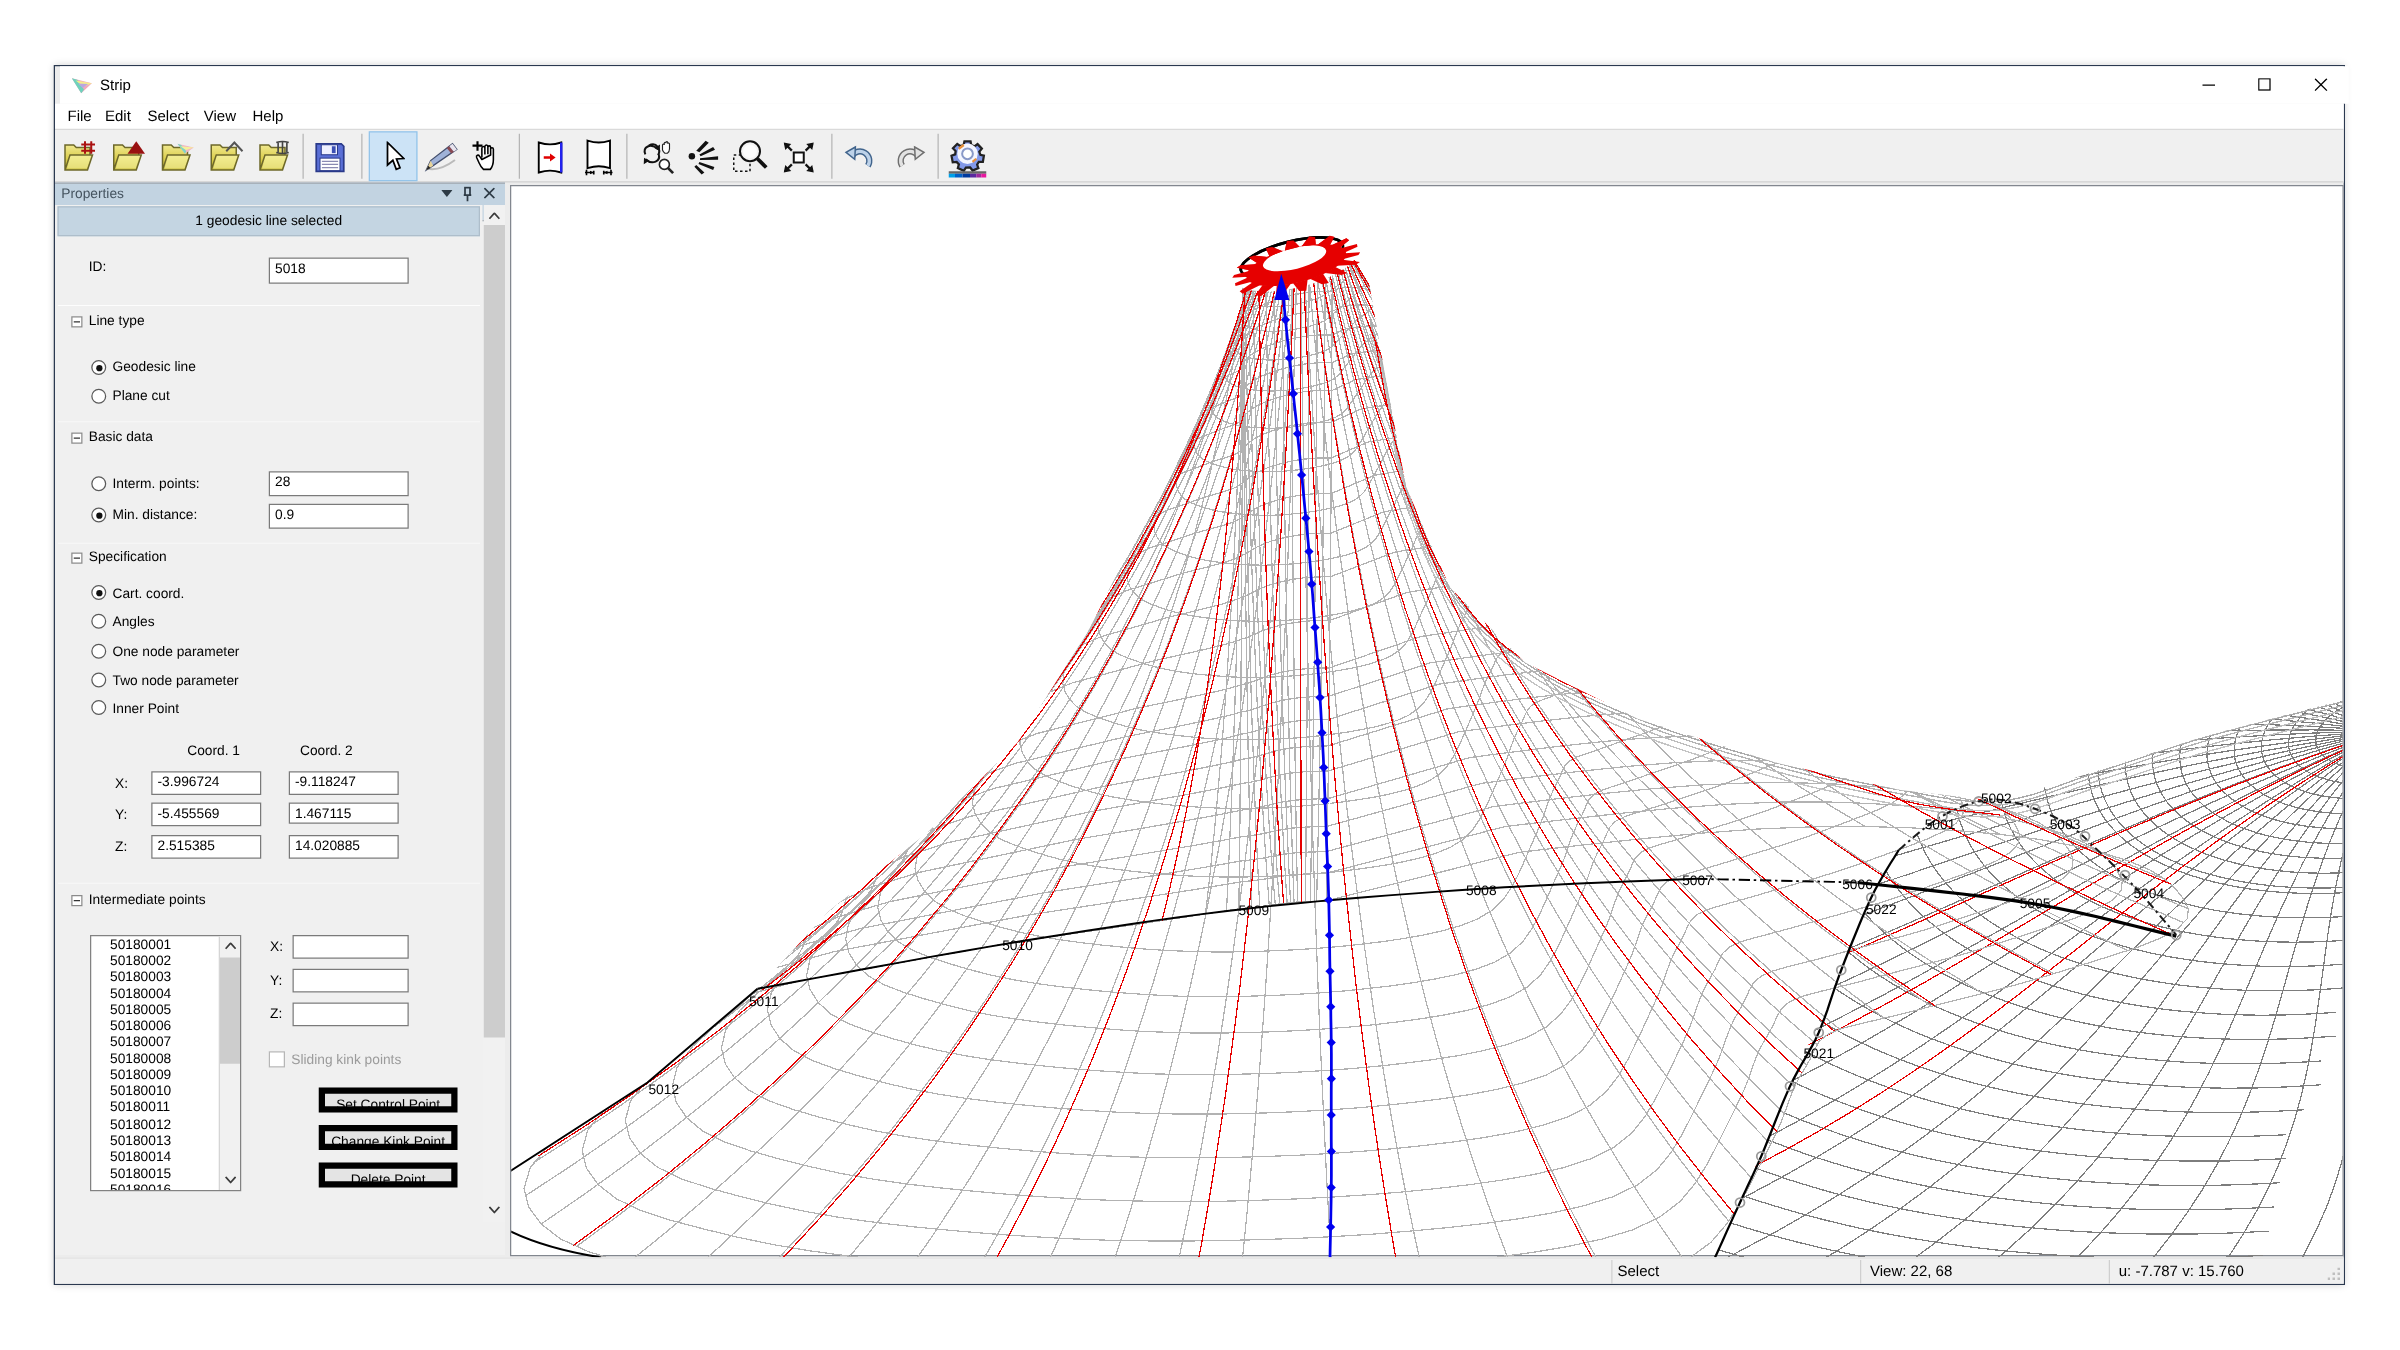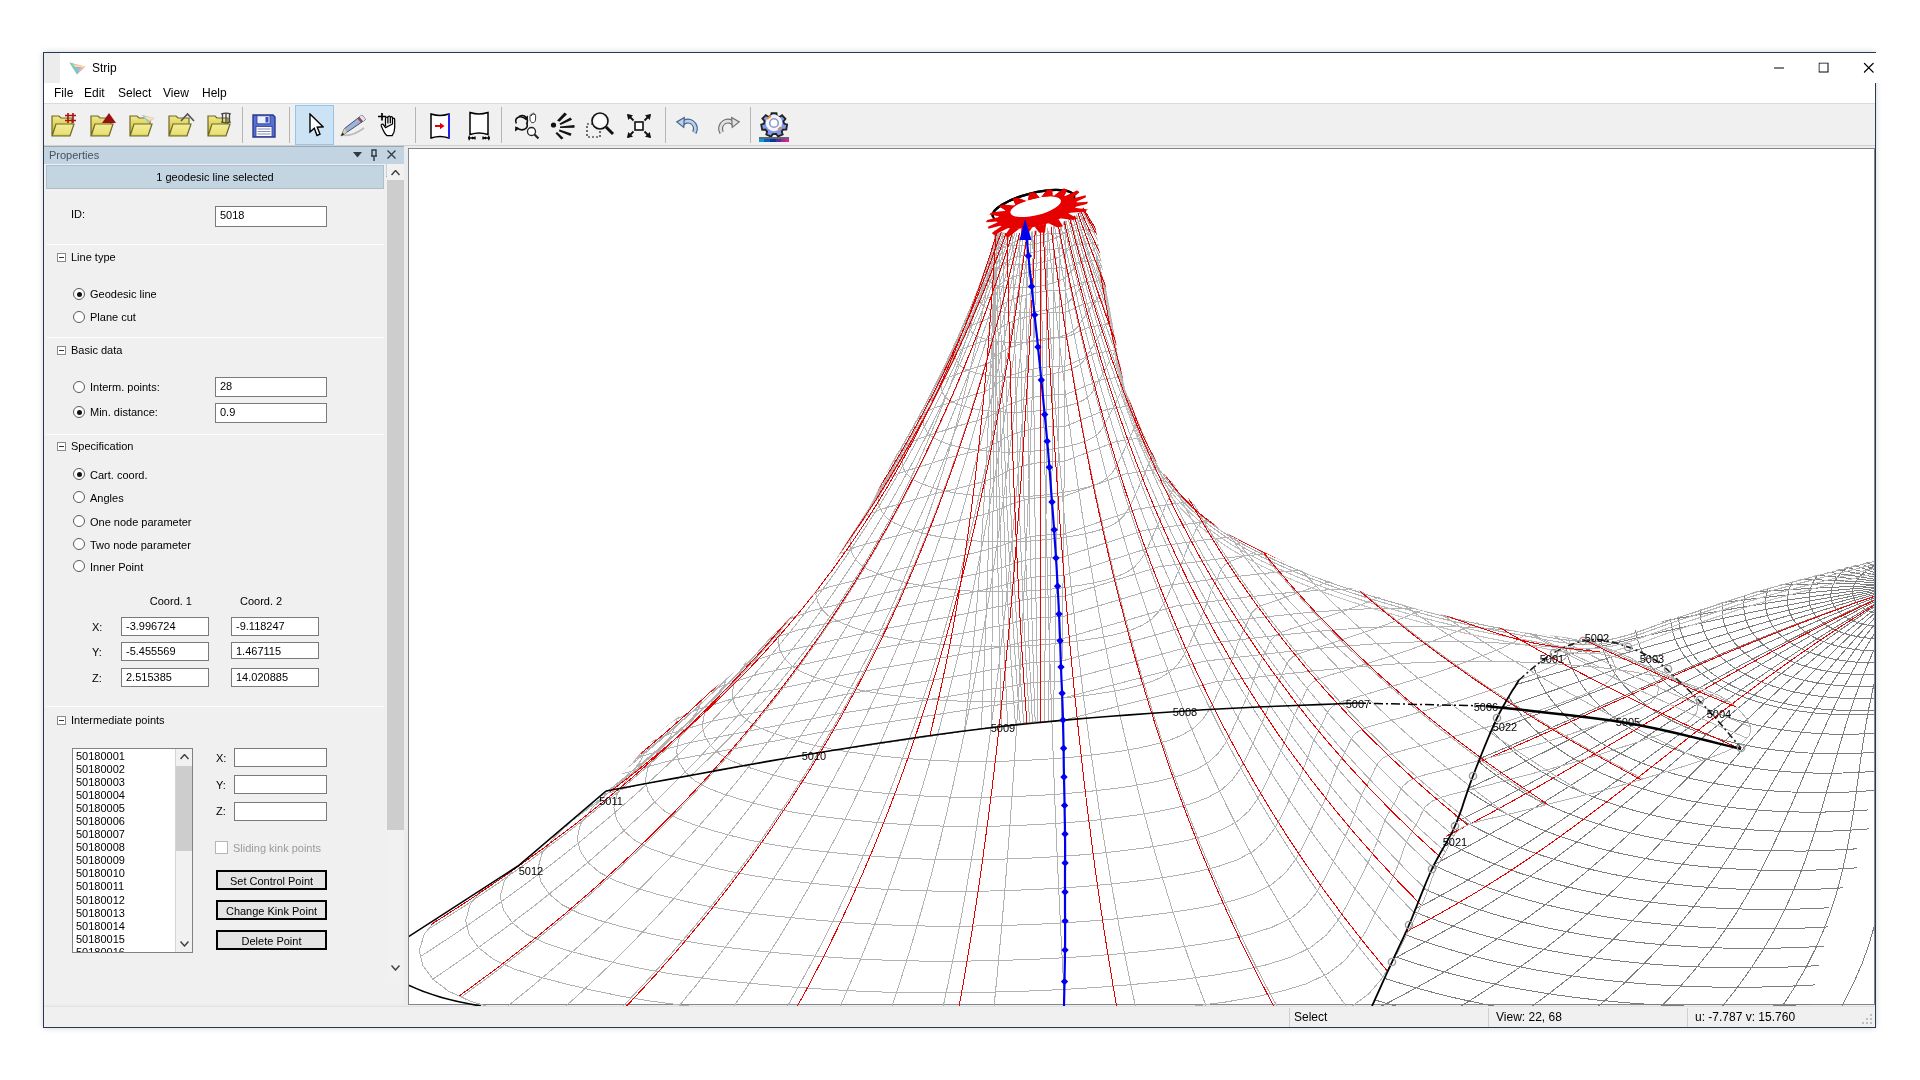--- a/index.html
+++ b/index.html
@@ -1,19 +1,19 @@
 <!DOCTYPE html>
 <html><head>
 <meta charset="utf-8">
 <style>
 * { margin:0; padding:0; box-sizing:border-box; }
 html,body { width:1920px; height:1080px; background:#fff; font-family:"Liberation Sans",sans-serif; overflow:hidden; }
 #win { position:absolute; left:43px; top:52px; width:1833px; height:976px; background:#ececec; border:1px solid #2b3950; box-shadow:0 0 6px rgba(0,0,0,0.18); }
 
-#titlebar { position:absolute; left:16px; top:0; width:100%; height:30px; background:#fff; }
+#titlebar { position:absolute; left:4px; top:0; width:100%; height:30px; background:#fff; }
 #appicon { position:absolute; left:9px; top:8px; width:17px; height:14px; }
 #title { position:absolute; left:32px; top:8px; font-size:12px; color:#000; }
 .winbtn { position:absolute; top:0; width:45px; height:30px; }
 #btnmin { right:90px; } #btnmax { right:45px; } #btnclose { right:0; }
 .winbtn svg { position:absolute; left:50%; top:50%; transform:translate(-50%,-50%); }
 
 #menubar { position:absolute; left:0; top:30px; width:100%; height:21px; background:#fff; font-size:12px; color:#000; border-bottom:1px solid #dadada;}
 #menubar span { position:absolute; top:3px; }
 
 #toolbar { position:absolute; left:0; top:51px; width:100%; height:42px; background:#f0f0f0; border-bottom:1px solid #d0d0d0; }
@@ -34,24 +34,24 @@
 .collapse:after { content:""; position:absolute; left:1px; top:3px; width:5px; height:1px; background:#333; }
 .sectitle { position:absolute; color:#000; }
 .radio { position:absolute; width:12px; height:12px; border:1px solid #5a5a5a; border-radius:50%; background:#fff; }
 .radio.sel:after { content:""; position:absolute; left:2.5px; top:2.5px; width:5px; height:5px; border-radius:50%; background:#111; }
 .radiolabel { position:absolute; color:#000; }
 #pscroll { position:absolute; right:0; top:18px; width:17px; height:813px; background:#f1f1f1; }
 #pscroll .thumb { position:absolute; left:0; top:16px; width:17px; height:650px; background:#cdcdcd; }
 #copyright { position:absolute; left:2px; bottom:2px; width:355px; height:24px; background:#c4d5e2; border:1px solid #aebecb; text-align:center; line-height:22px; font-size:11px; color:#000; }
 
 #listbox { position:absolute; background:#fff; border:1px solid #828282; overflow:hidden; }
-#listbox .items { position:absolute; left:3px; top:1px; line-height:13.05px; font-size:11px; color:#000; }
+#listbox .items { position:absolute; left:15px; top:1px; line-height:13.05px; font-size:11px; color:#000; }
 #lbscroll { position:absolute; right:0; top:0; width:17px; height:100%; background:#f1f1f1; border-left:1px solid #d5d5d5;}
 #lbscroll .thumb { position:absolute; left:0; top:17px; width:17px; height:85px; background:#cdcdcd; }
-.btn { position:absolute; background:#e4e4e4; border:2px solid #000000; text-align:center; font-size:11px; color:#000; }
+.btn { position:absolute; background:#e4e4e4; border:5px solid #000000; text-align:center; font-size:11px; color:#000;margin-left:39px; }
 .checkbox { position:absolute; width:13px; height:13px; background:#fff; border:1px solid #b6b6b6; }
 
 #canvas { position:absolute; left:364px; top:95px; width:1467px; height:857px; background:#fff; border:1px solid #82878f; }
 
 #statusbar { position:absolute; left:0; top:953px; width:100%; height:21px; background:#f0f0f0; border-top:1px solid #e2e2e2; font-size:12px; color:#000; }
 #statusbar .ssep { position:absolute; top:1px; height:19px; width:1px; background:#cfcfcf; }
 #statusbar span { position:absolute; top:3px; }
 </style>
 </head>
 <body>

